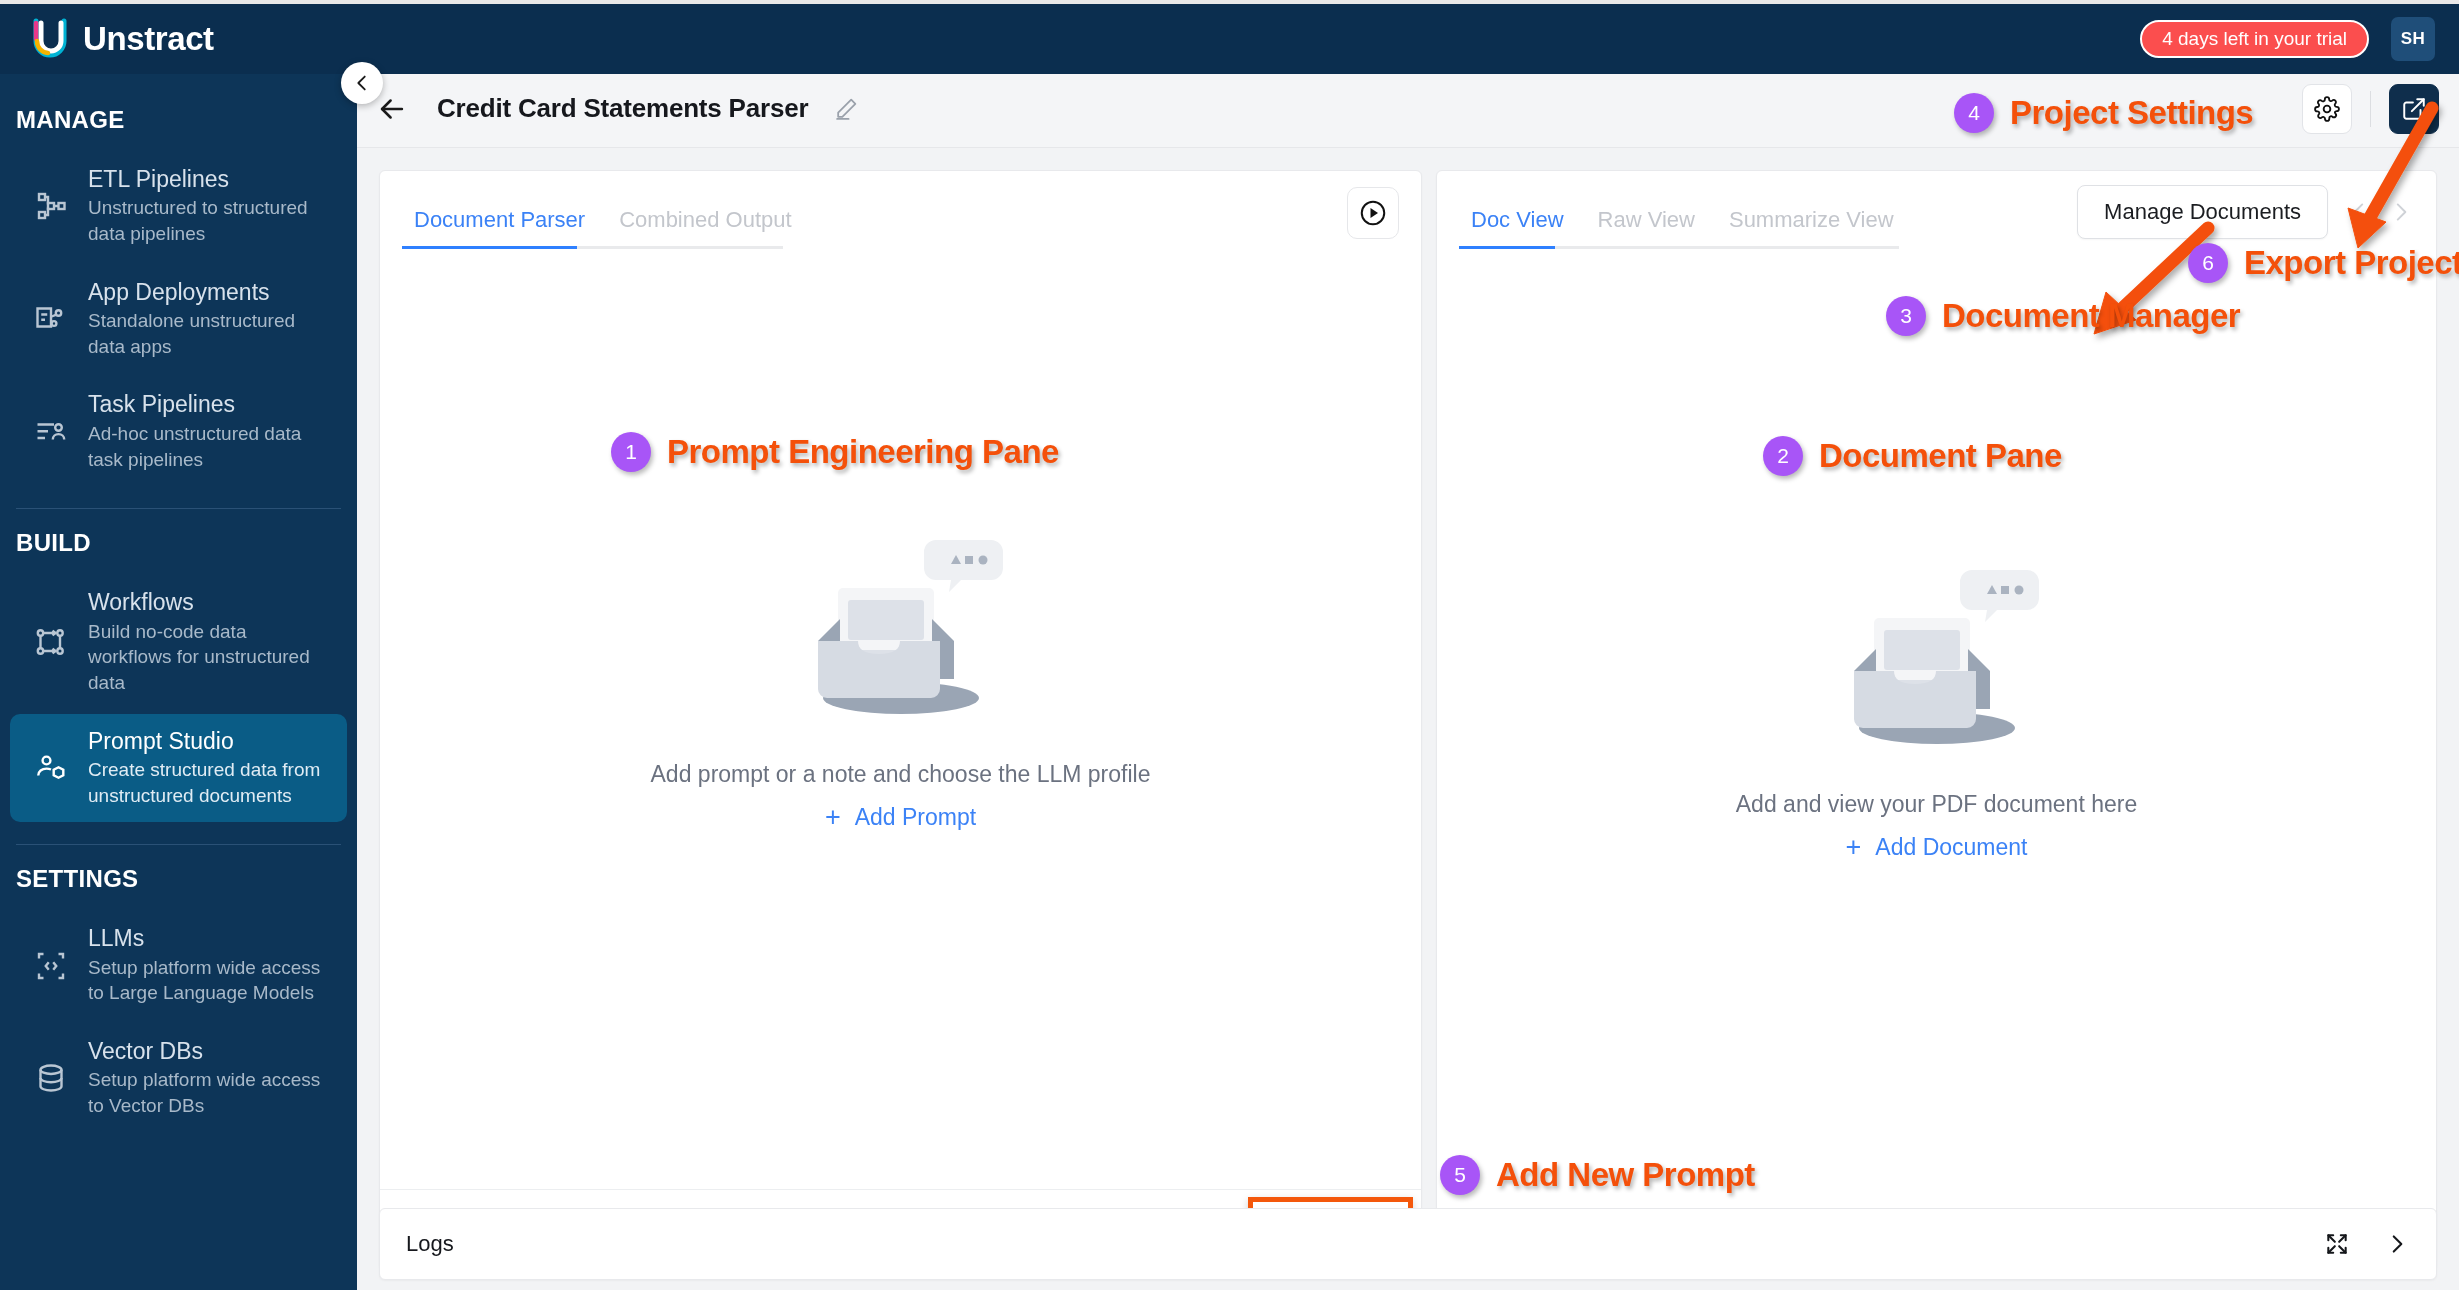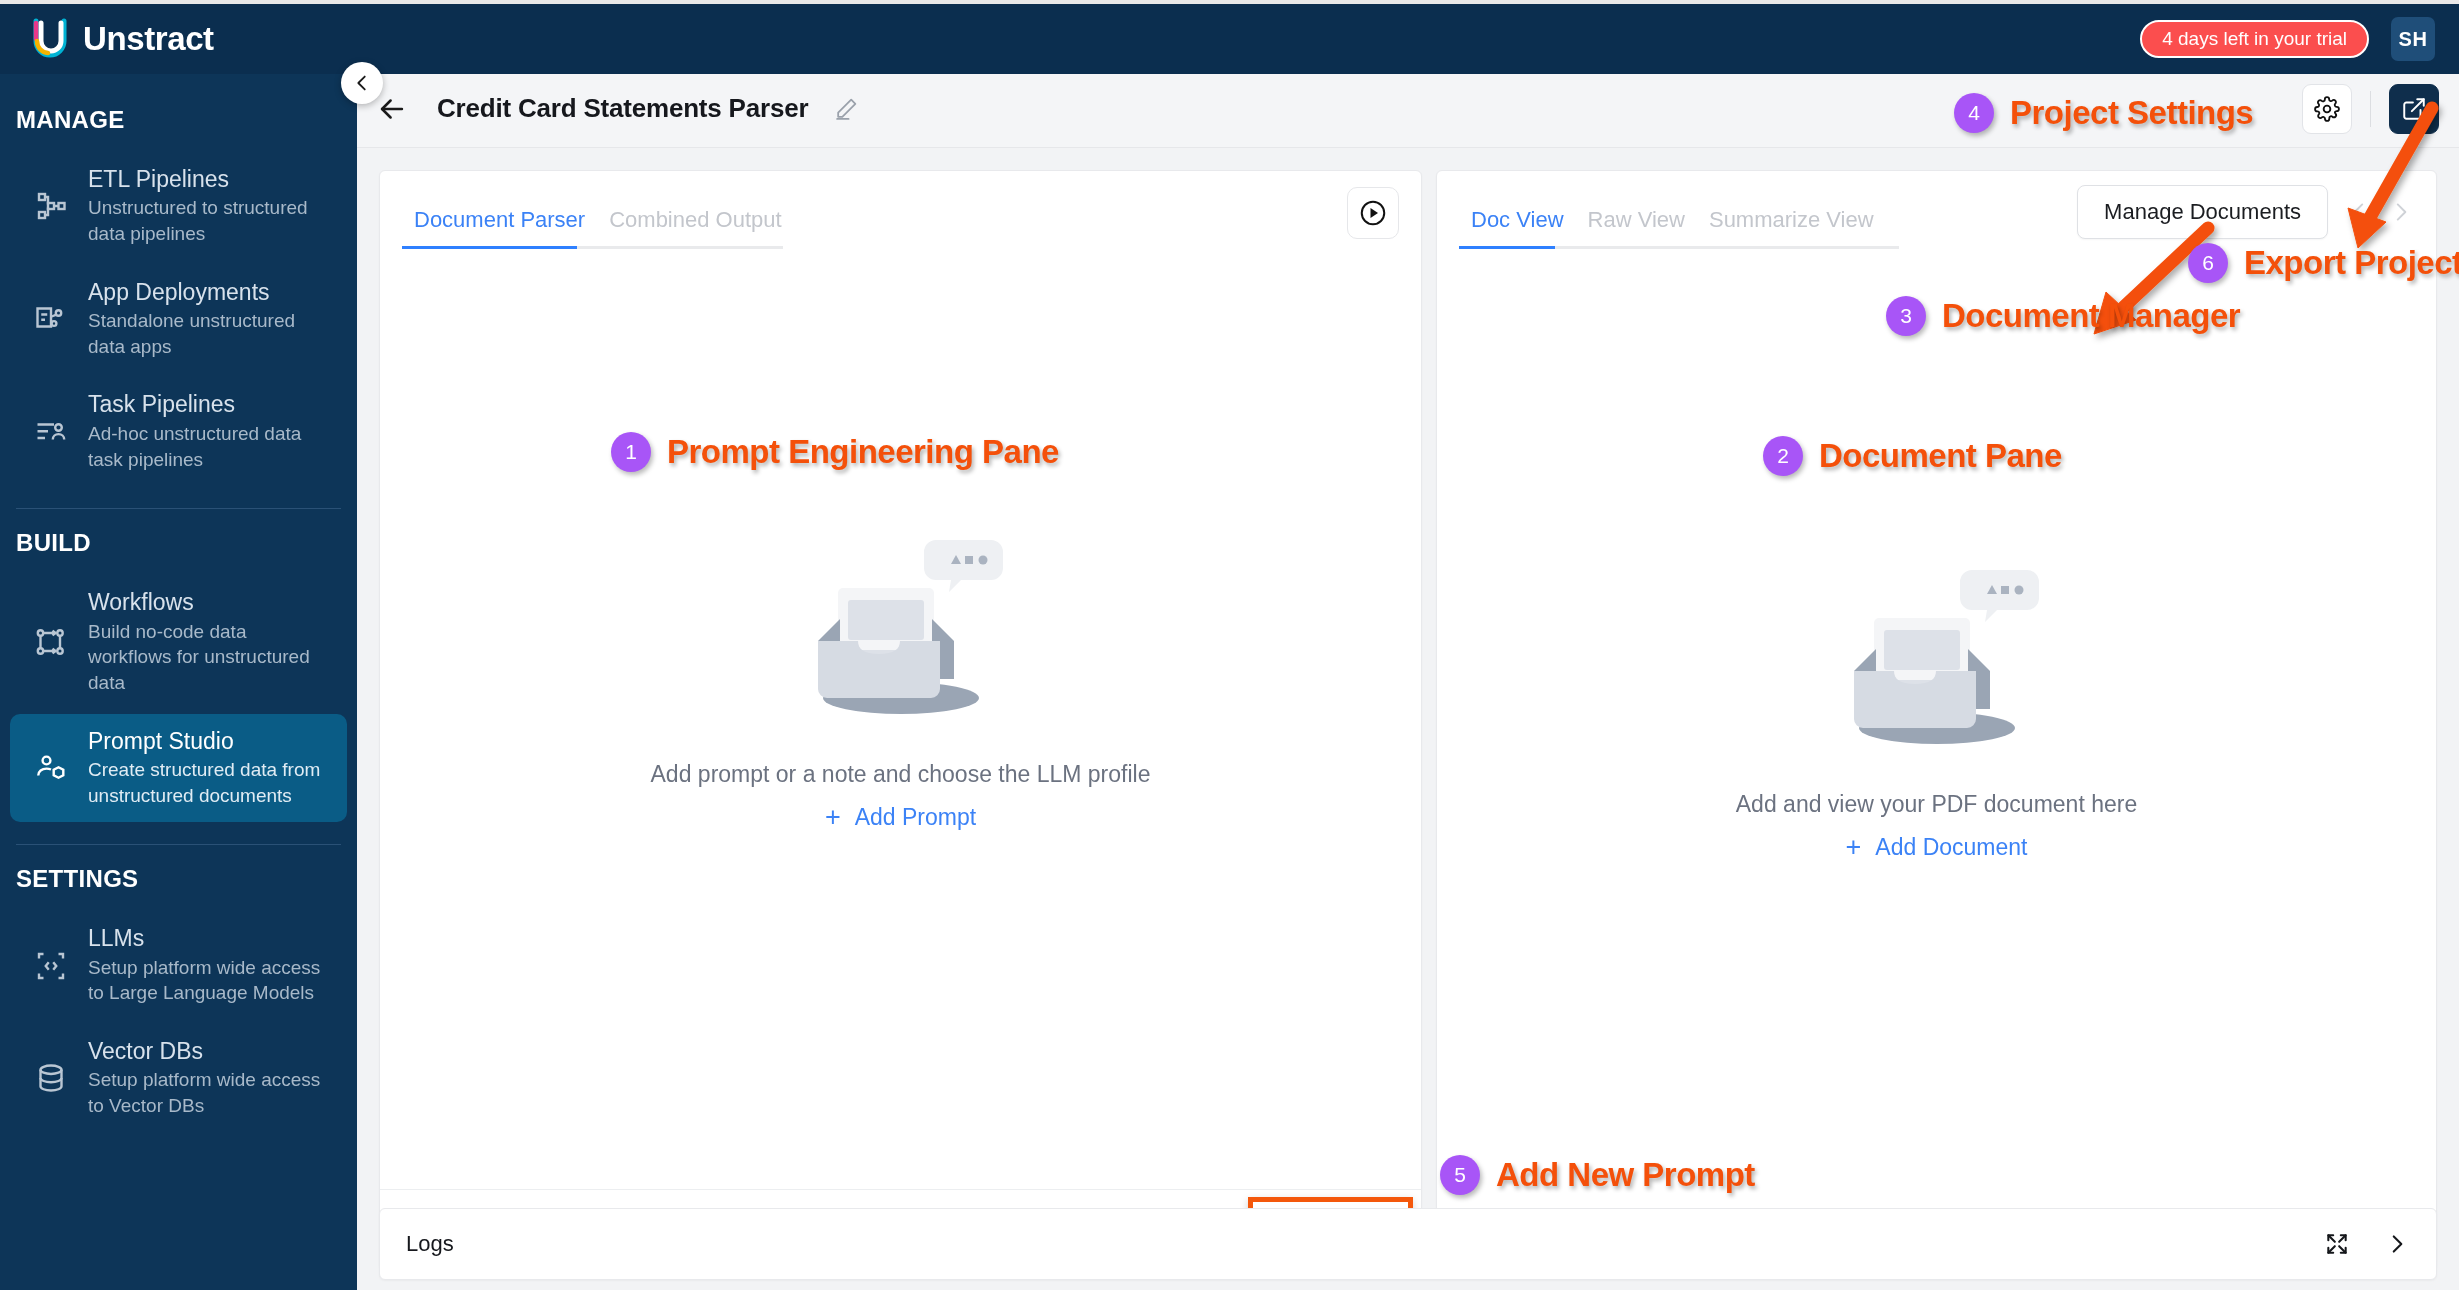--- a/index.html
+++ b/index.html
@@ -43,21 +43,21 @@
     border: 2px solid #ffffff;
     border-radius: 22px;
     padding: 7px 20px 8px;
     font-size: 19px; white-space: nowrap;
     line-height: 1;
   }
   .avatar {
     width: 44px; height: 44px; border-radius: 7px;
     background: #1f4e79; color: #ffffff;
     display: flex; align-items: center; justify-content: center;
-    font-size: 20px; font-weight: bold; letter-spacing: 0.5px;
+    font-size: 17px; font-weight: bold; letter-spacing: 0.5px;
   }
 
   
   .sidebar {
     position: absolute; top: 70px; left: 0;
     width: 357px; height: 1220px;
     background: #0d3558;
     overflow: hidden;
     padding-top: 22px;
     z-index: 20;
@@ -150,21 +150,21 @@
     box-shadow: 0 1px 2px rgba(0,0,0,.04);
   }
   .pane.left { width: 1043px; }
   .pane.right { flex: 1; }
 
   .pane-tabs {
     height: 78px; display: flex; align-items: flex-end;
     padding: 0 22px;
     position: relative;
   }
-  .tabs-row { display: flex; align-items: flex-end; position: relative; }
+  .tabs-row { display: flex; align-items: flex-end; gap: 10px; position: relative; }
   .tab {
     font-size: 22px; color: #c3c6cc; padding: 0 12px 16px 12px;
     cursor: pointer; white-space: nowrap;
   }
   .tab.active { color: #3b82f6; }
   .tabs-underline {
     position: absolute; bottom: 0; left: 0; height: 3px;
     background: #e9eaec;
   }
   .tabs-underline .on { height: 3px; background: #2f80ff; }

